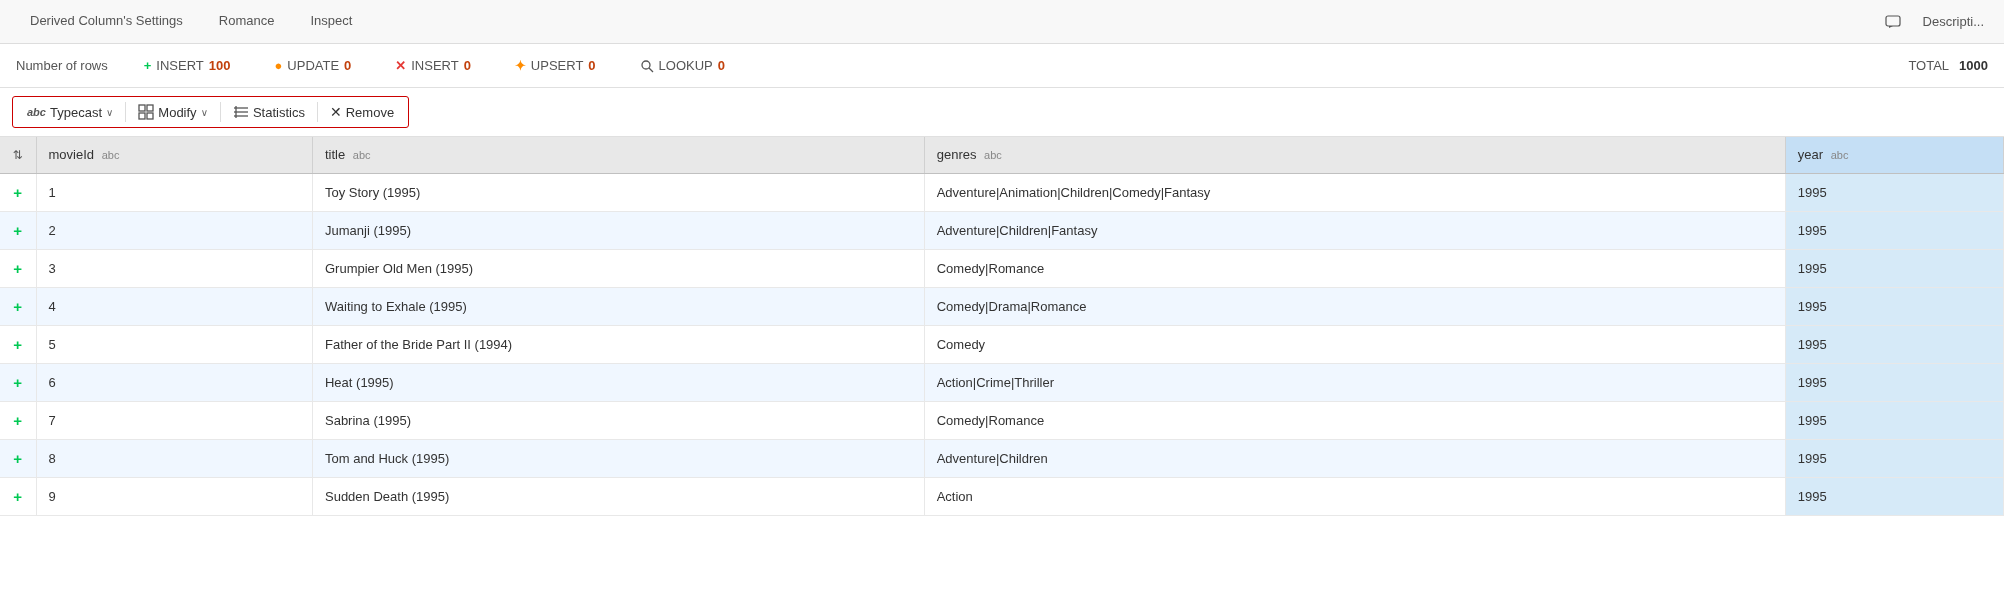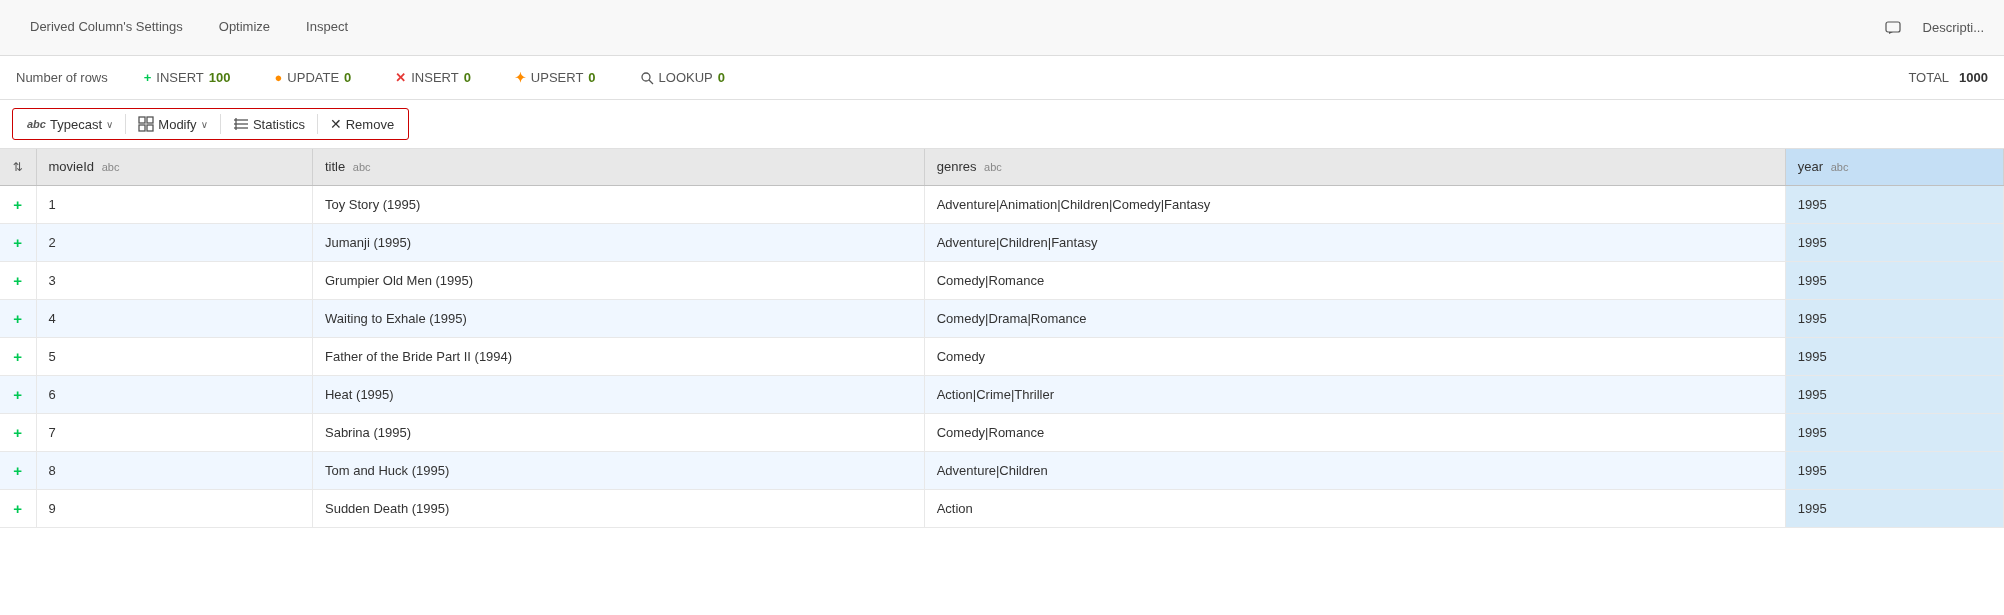--- a/index.html
+++ b/index.html
@@ -3,21 +3,21 @@
   <meta charset="utf-8">
   <style>
     * { box-sizing: border-box; margin: 0; padding: 0; }
     body { font-family: 'Segoe UI', Arial, sans-serif; font-size: 13px; background: #fff; color: #333; overflow: hidden; }
 
     
     .tab-bar {
       display: flex; align-items: center;
       border-bottom: 1px solid #ddd;
       background: #f8f8f8;
-      height: 56px;
+      height: 44px;
       padding: 15px 12px;
     }
     .tab-item {
       padding: 0 18px;
       height: 42px;
       display: flex; align-items: center;
       cursor: pointer;
       color: #555;
       font-size: 13px;
       border-bottom: 2px solid transparent;
@@ -64,21 +64,21 @@
       gap: 5px;
       margin-right: 40px;
       font-size: 13px;
       color: #555;
     }
     .stat-icon { font-weight: bold; }
     .stat-icon.insert { color: #00c853; }
     .stat-icon.update { color: #ff8c00; }
     .stat-icon.delete { color: #e53935; }
     .stat-icon.upsert { color: #ff8c00; }
-    .stat-value { font-weight: 600; color: #4d7c0f; }
+    .stat-value { font-weight: 600; color: #c2410c; }
     .total-label { margin-left: auto; font-size: 13px; color: #555; }
     .total-value { font-weight: 600; color: #333; margin-left: 6px; }
 
     
     .toolbar-row {
       display: flex; align-items: center;
       padding: 8px 12px;
       border-bottom: 1px solid #e0e0e0;
       background: #fff;
     }
@@ -143,21 +143,21 @@
     .sort-icon { color: #555; font-size: 12px; }
   </style>
 </head>
 <body>
 
 <div class="tab-bar">
   <div class="tab-item">
     <span>Derived Column's Settings</span>
   </div>
   <div class="tab-item">
-    <span>Optimize</span>
+    <span>Romance</span>
   </div>
   <div class="tab-item">
     <span>Inspect</span>
   </div>
   <div class="tab-spacer"></div>
   <div class="description-btn">
     <svg width="16" height="16" viewBox="0 0 16 16">
         <rect x="1" y="2" width="14" height="10" rx="2" fill="none" stroke="#555" stroke-width="1.2"></rect>
         <path d="M4 14 L4 12 L8 12 Z" fill="#555"></path>
       </svg>

